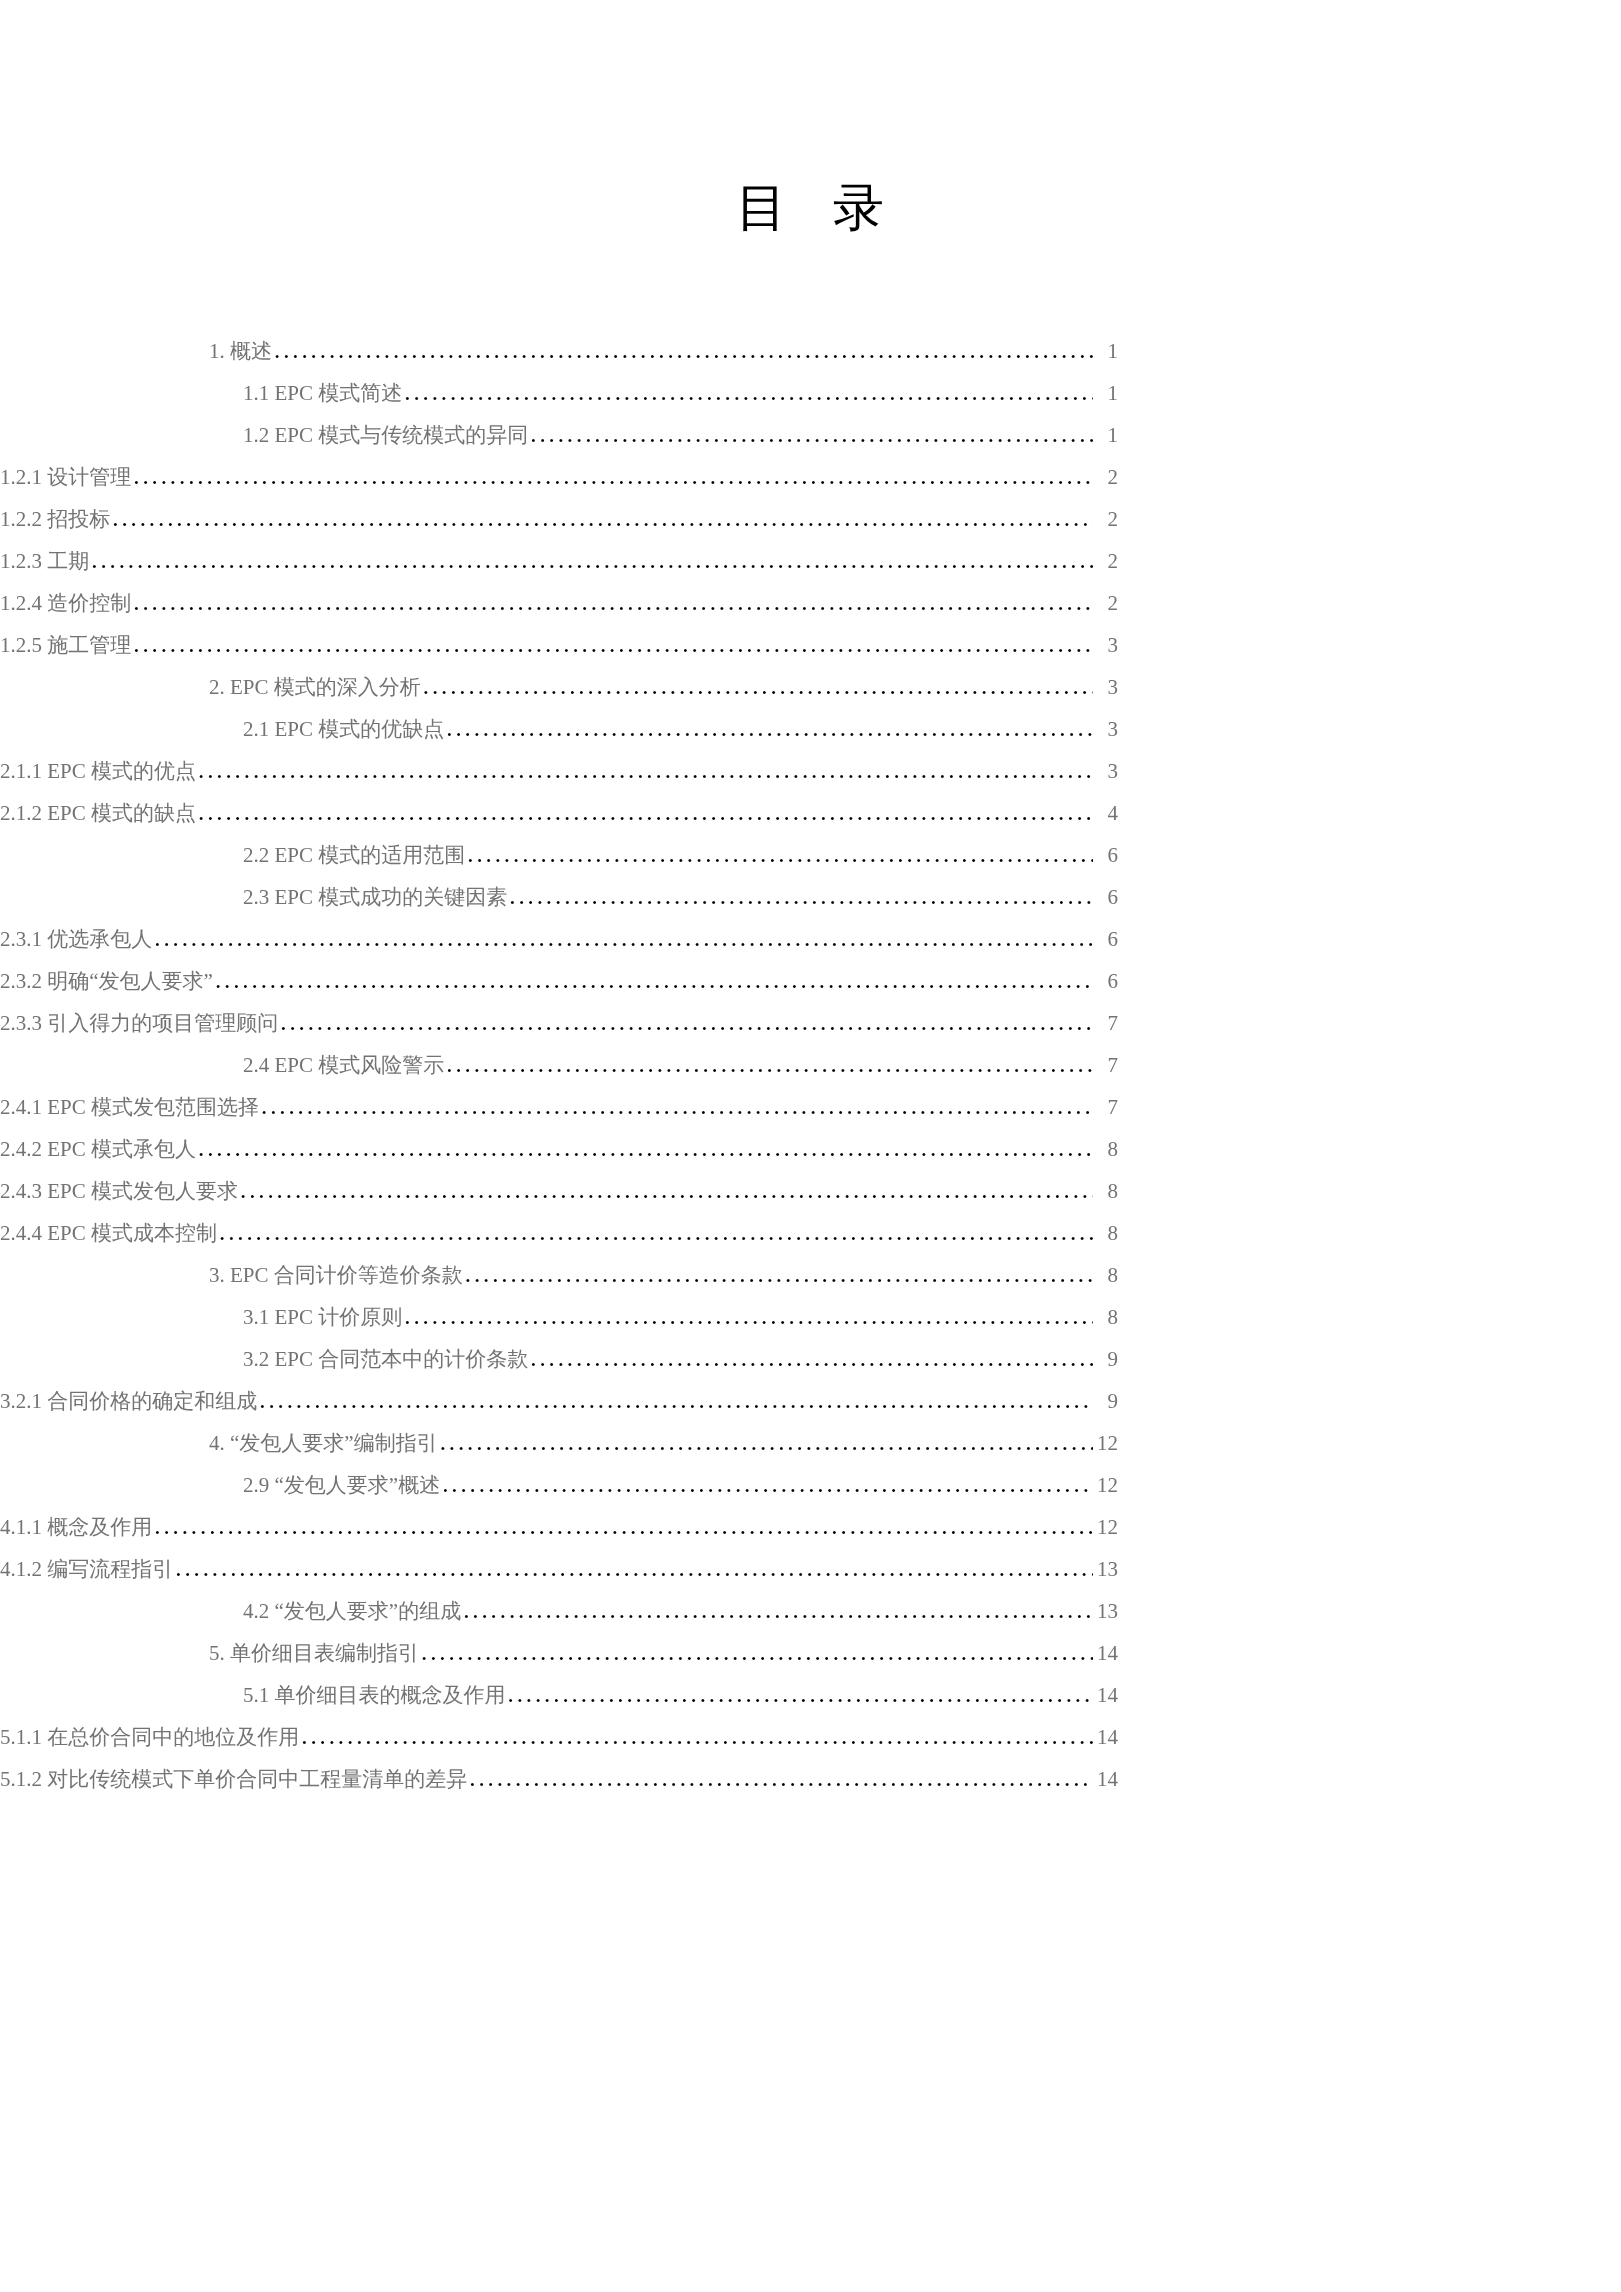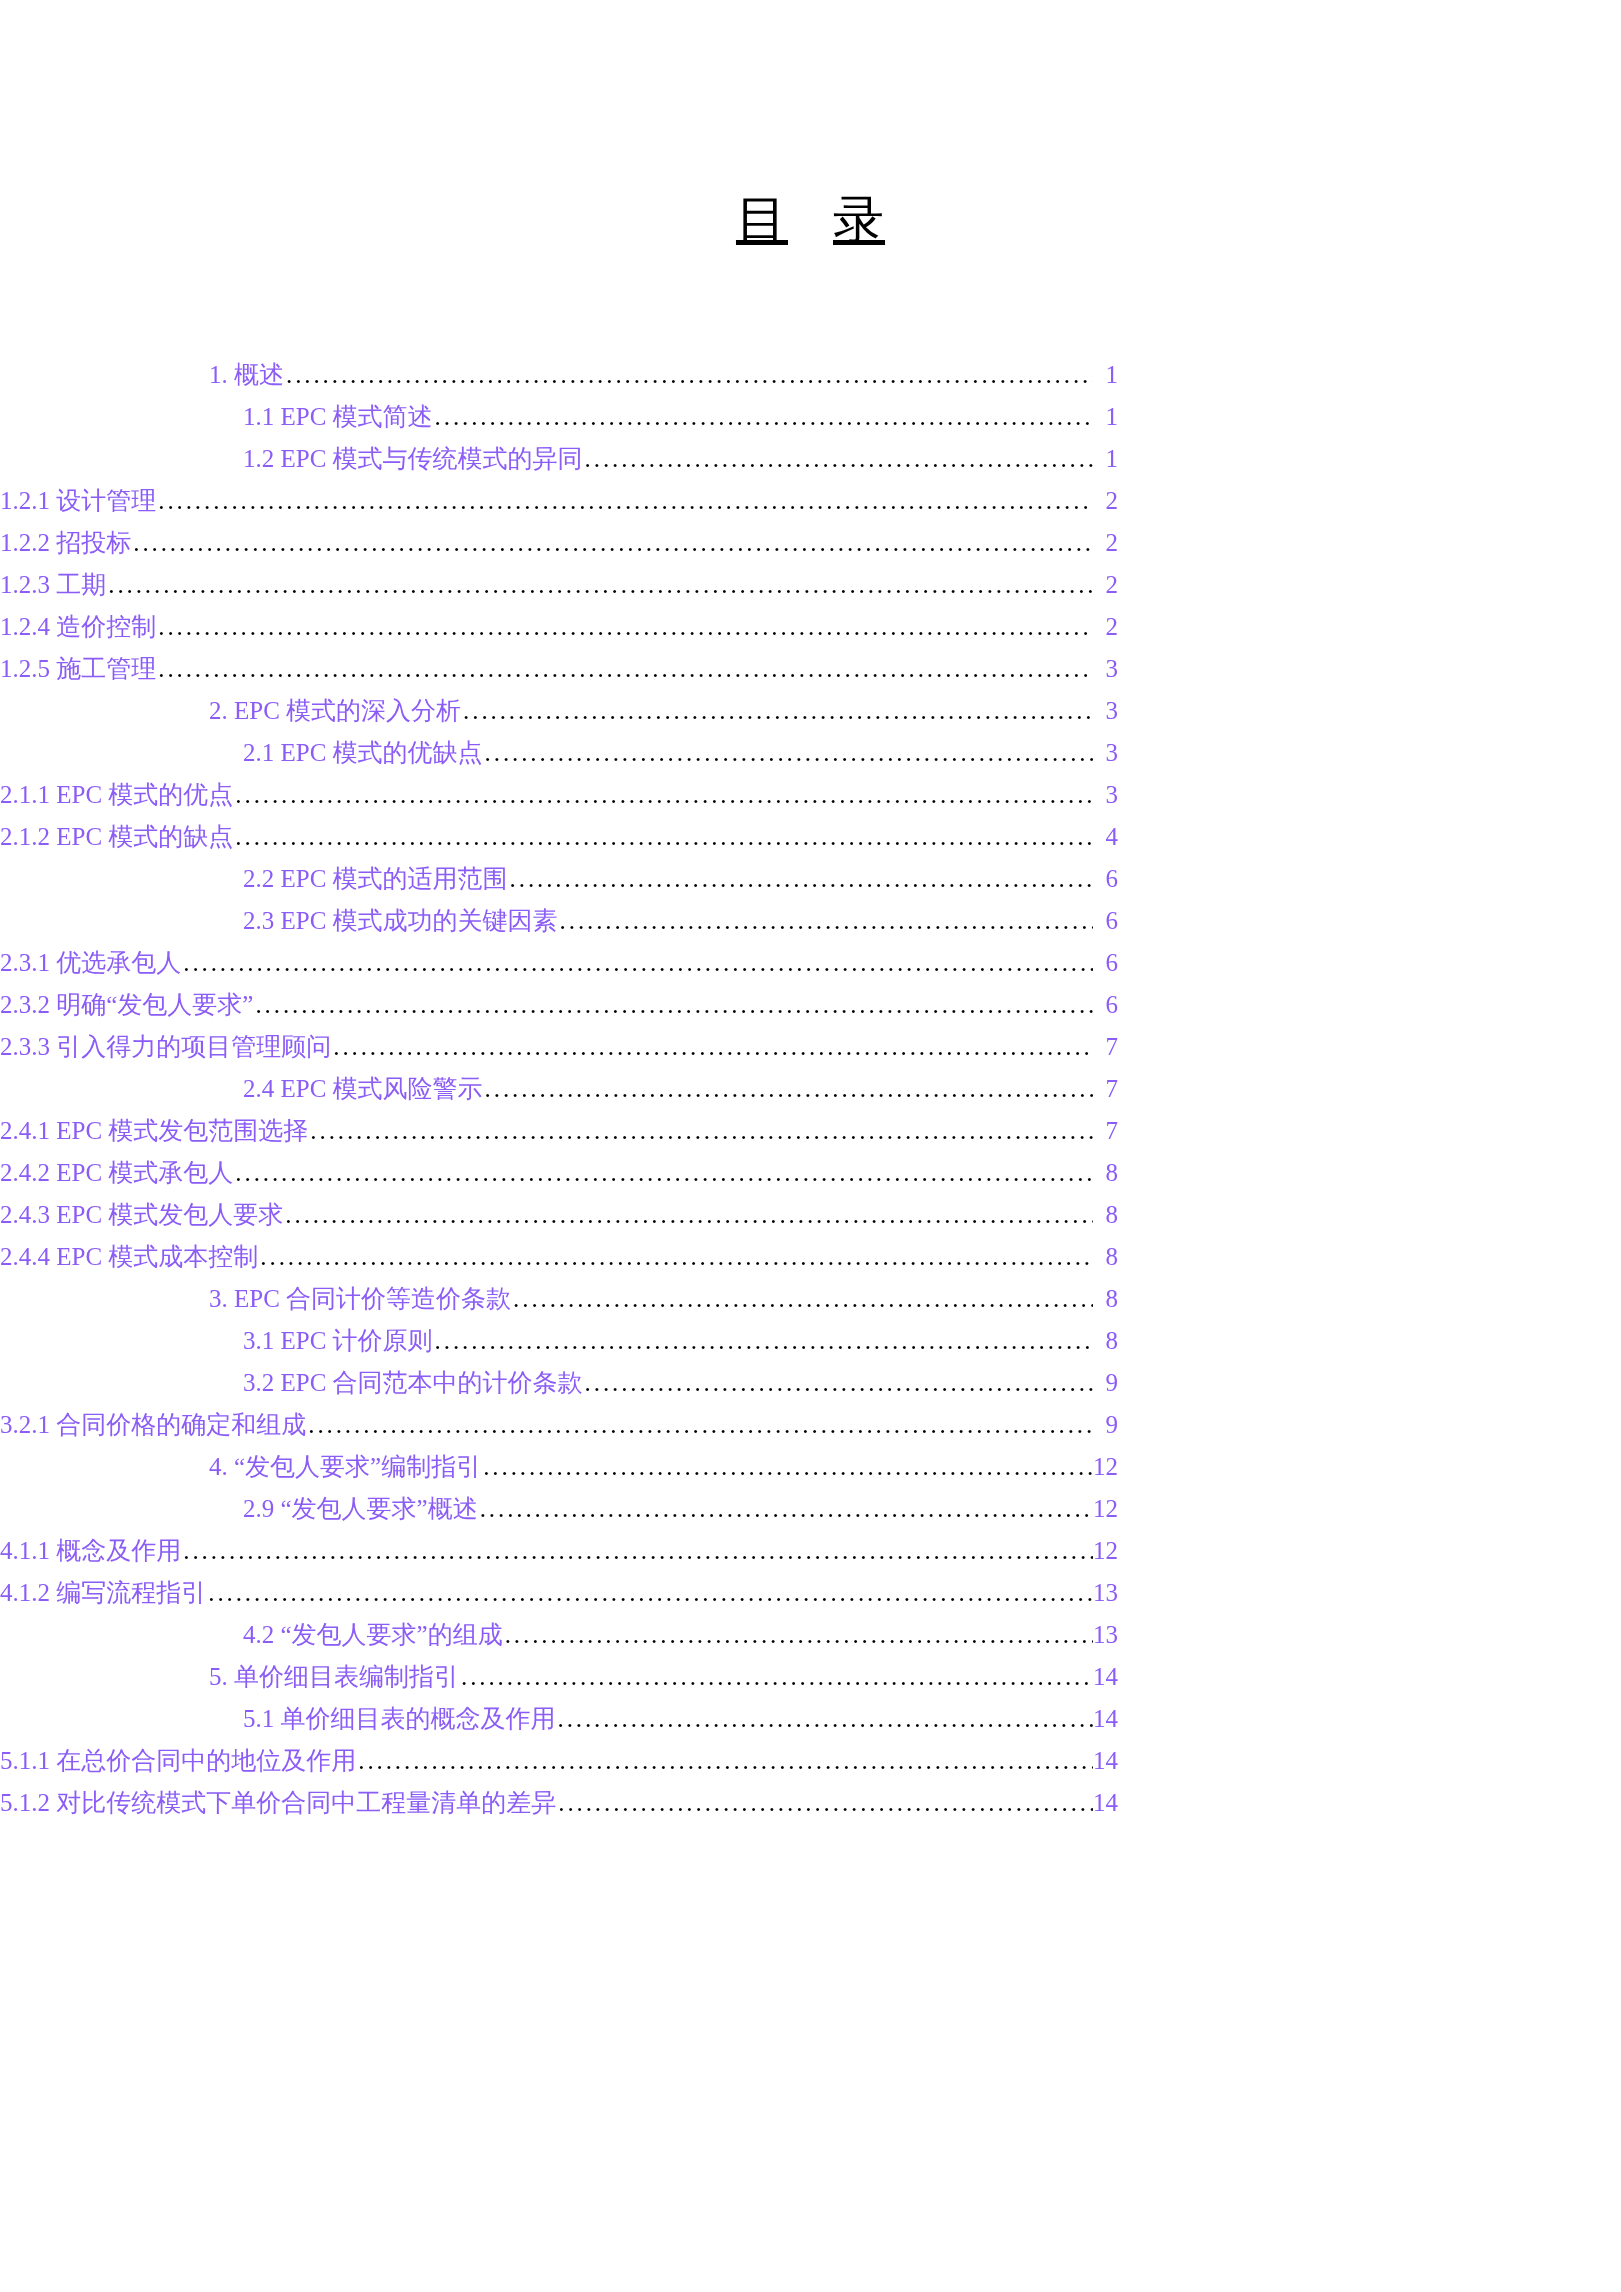--- a/index.html
+++ b/index.html
@@ -23,46 +23,45 @@
     padding: 0;
     overflow: hidden;
   }
 
   
   .toc-title {
     text-align: center;
     font-size: 51px;
     font-weight: 400;
     letter-spacing: 0.02em;
-    margin: 16px;
+    margin: 4px;
     padding-top: 179px;
     line-height: 1.0;
     font-family: "Liberation Serif", "DejaVu Serif", serif;
-    text-decoration: underline;
   }
   .toc-title .gap {
     display: inline-block;
     width: 45px;
   }
 
   
   .toc-list {
     margin: 0;
     padding: 0;
     list-style: none;
     padding-top: 92px;
   }
   .toc-entry {
     display: flex;
     align-items: baseline;
-    font-size: 25px;
+    font-size: 21px;
     line-height: 42px;
     height: 42px;
     white-space: nowrap;
-    color: #8b5cf6;
+    color: #737373;
     font-family: "Liberation Serif", "DejaVu Serif", serif;
   }
   .toc-entry .label {
     flex: 0 0 auto;
     padding-right: 2px;
   }
   .toc-entry .leader {
     flex: 1 1 auto;
     overflow: hidden;
     margin: 0 0px;

